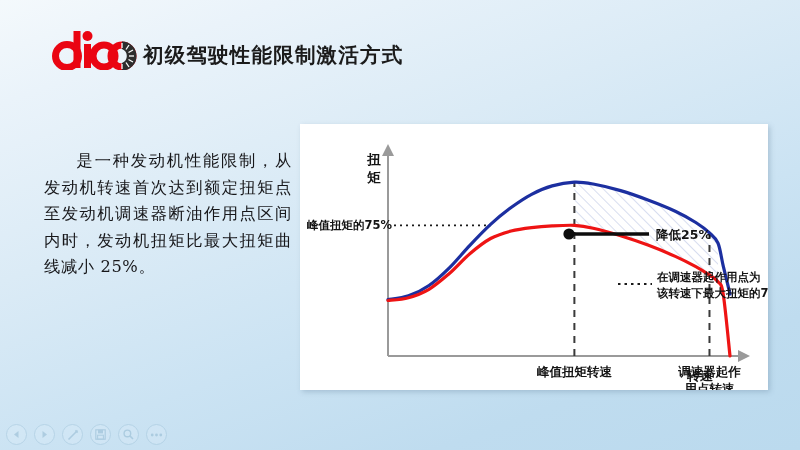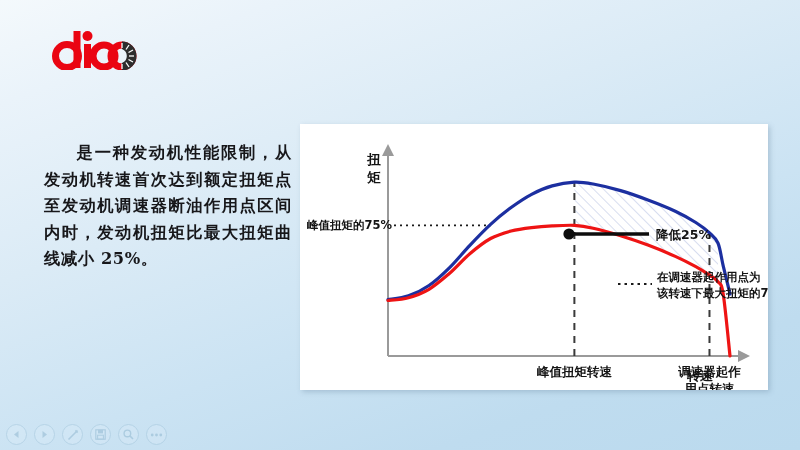--- a/index.html
+++ b/index.html
@@ -43,25 +43,25 @@
     font-size: 20.5px;
     font-weight: 600;
     letter-spacing: 1.2px;
     color: #1b1b1b;
     white-space: nowrap;
   }
 
   
   #body-copy {
     position: absolute;
-    left: 44px; top: 140px;
+    left: 44px; top: 148px;
     width: 248px;
     font-family: "DejaVu Serif", "Liberation Serif", serif;
     font-size: 16.3px;
-    font-weight: 700;
+    font-weight: 400;
     line-height: 26.5px;
     letter-spacing: 0.6px;
     color: #17171a;
     text-indent: 2em;
     text-align: justify;
   }
 
   
   #chart-panel {
     position: absolute;
@@ -114,20 +114,21 @@
         <line x1="77" y1="15" x2="74" y2="19.5"></line>
         <line x1="81" y1="20" x2="76.5" y2="22.5"></line>
         <line x1="82" y1="26" x2="77" y2="26"></line>
         <line x1="81" y1="32" x2="76.5" y2="29.5"></line>
         <line x1="77" y1="37" x2="74" y2="32.5"></line>
         <line x1="70" y1="39" x2="70" y2="34"></line>
       </g>
     </svg>
   </div>
 
+  <div id="title">初级驾驶性能限制激活方式</div>
 </div>
 
 <div id="body-copy">是一种发动机性能限制，从发动机转速首次达到额定扭矩点至发动机调速器断油作用点区间内时，发动机扭矩比最大扭矩曲线减小 25%。</div>
 
 <div id="chart-panel">
   <svg id="chart-svg" width="468" height="266" viewBox="0 0 468 266">
 
     <defs>
       <pattern id="hatch" width="7" height="7" patternTransform="rotate(-45)" patternUnits="userSpaceOnUse">
         <line x1="0" y1="0" x2="0" y2="7" stroke="#9aa8d8" stroke-width="0.9"></line>

